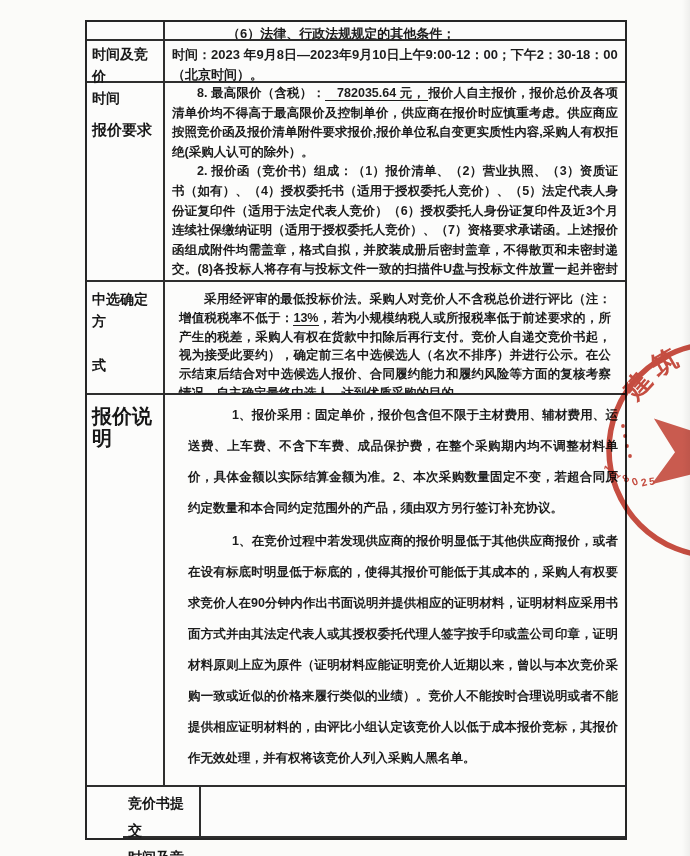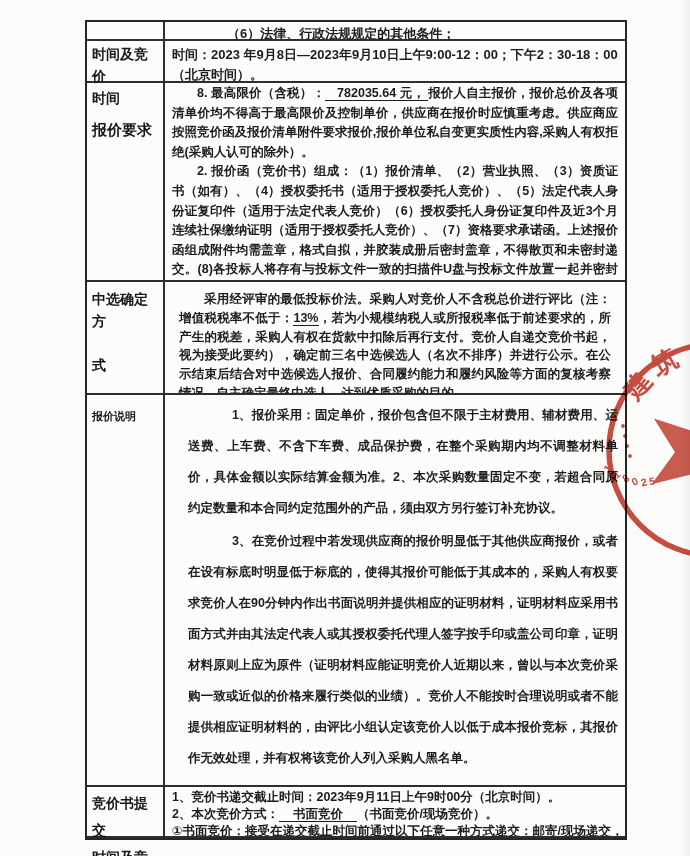--- a/index.html
+++ b/index.html
@@ -4,21 +4,21 @@
 <style>
   html,body{margin:0;padding:0;}
   body{background:#e8e8e6;font-family:"Liberation Sans","DejaVu Sans",sans-serif;}
   .page{position:relative;width:690px;height:856px;background:#fbfbf9;overflow:hidden;
         box-shadow:0 0 4px rgba(0,0,0,.25);}
   .edge-shade{position:absolute;right:0;top:0;width:8px;height:100%;
         background:linear-gradient(to right,rgba(0,0,0,0),rgba(0,0,0,.05));}
   .doc-table{position:absolute;left:85px;top:20px;width:542px;
         border:2px solid #262626;box-sizing:border-box;background:rgba(255,255,255,.35);}
   .row{display:flex;box-sizing:border-box;border-bottom:2px solid #2e2e2e;}
-  .row:last-child{border-bottom:2px solid #2e2e2e;}
+  .row:last-child{border-bottom:2px solid #2e2e2e;margin-left:36px;}
   .cell{box-sizing:border-box;}
   .label-cell{width:78px;flex:0 0 78px;border-right:2px solid #2e2e2e;
         padding:2px 3px 0 5px;font-weight:700;font-size:14px;color:#171717;line-height:22px;}
   .content-cell{flex:1;padding:1px 7px 0 7px;font-weight:700;color:#1c1c1c;overflow:hidden;}
   .r1{height:19px;}
   .r2{height:42px;}
   .r3{height:199px;}
   .r4{height:113px;}
   .r5{height:392px;}
   .r6{height:51px;border-bottom:none;}
@@ -28,21 +28,21 @@
   .r3 .content-cell p{margin:0;text-indent:25px;}
   .r4 .content-cell{font-size:12.5px;line-height:18.8px;text-align:justify;}
   .r4 .content-cell p{margin:7px;text-indent:25px;}
   .r4 .label-cell .l2{margin-top:22px;}
   .r5 .content-cell{font-size:12.5px;line-height:31px;text-align:justify;padding-top:5px;}
   .r5 .content-cell p{margin:0 0 2px 16px;text-indent:44px;}
   .r6 .content-cell{font-size:12.5px;line-height:17px;padding-top:2px;}
   .r6 .label-cell{padding-top:3px;line-height:27px;}
   .r3 .label-cell{padding-top:36px;font-size:15px;}
   .r4 .label-cell{padding-top:6px;font-size:14px;}
-  .r5 .label-cell{padding-top:10px;font-size:11px;}
+  .r5 .label-cell{padding-top:10px;font-size:20px;}
   .u{border-bottom:1.6px solid #1c1c1c;}
   .u-pad{padding:0 14px;}
   .u-num{padding:0 3px 0 12px;}
   .line{white-space:nowrap;}
   
   .seal{position:absolute;left:600px;top:330px;width:240px;height:240px;
         mix-blend-mode:multiply;opacity:.88;}
   .seal text{font-family:"Liberation Sans","DejaVu Sans",sans-serif;font-weight:700;}
 </style>
 </head>
@@ -88,33 +88,28 @@
         <p><span>采用经评审的最低投标价法。采购人对竞价人不含税总价进行评比（注：增值税税率不低于：</span><span class="u">13%</span><span>，若为小规模纳税人或所报税率低于前述要求的，所产生的税差，采购人有权在货款中扣除后再行支付。竞价人自递交竞价书起，视为接受此要约），确定前三名中选候选人（名次不排序）并进行公示。在公示结束后结合对中选候选人报价、合同履约能力和履约风险等方面的复核考察情况，自主确定最终中选人，达到优质采购的目的。</span></p>
       </div>
     </div>
 
     <div class="row r5">
       <div class="cell label-cell">
         <div>报价说明</div>
       </div>
       <div class="cell content-cell">
         <p>1、报价采用：固定单价，报价包含但不限于主材费用、辅材费用、运送费、上车费、不含下车费、成品保护费，在整个采购期内均不调整材料单价，具体金额以实际结算金额为准。2、本次采购数量固定不变，若超合同原约定数量和本合同约定范围外的产品，须由双方另行签订补充协议。</p>
-        <p>3、在竞价过程中若发现供应商的报价明显低于其他供应商报价，或者在设有标底时明显低于标底的，使得其报价可能低于其成本的，采购人有权要求竞价人在90分钟内作出书面说明并提供相应的证明材料，证明材料应采用书面方式并由其法定代表人或其授权委托代理人签字按手印或盖公司印章，证明材料原则上应为原件（证明材料应能证明竞价人近期以来，曾以与本次竞价采购一致或近似的价格来履行类似的业绩）。竞价人不能按时合理说明或者不能提供相应证明材料的，由评比小组认定该竞价人以低于成本报价竞标，其报价作无效处理，并有权将该竞价人列入采购人黑名单。</p>
+        <p>1、在竞价过程中若发现供应商的报价明显低于其他供应商报价，或者在设有标底时明显低于标底的，使得其报价可能低于其成本的，采购人有权要求竞价人在90分钟内作出书面说明并提供相应的证明材料，证明材料应采用书面方式并由其法定代表人或其授权委托代理人签字按手印或盖公司印章，证明材料原则上应为原件（证明材料应能证明竞价人近期以来，曾以与本次竞价采购一致或近似的价格来履行类似的业绩）。竞价人不能按时合理说明或者不能提供相应证明材料的，由评比小组认定该竞价人以低于成本报价竞标，其报价作无效处理，并有权将该竞价人列入采购人黑名单。</p>
       </div>
     </div>
 
     <div class="row r6">
       <div class="cell label-cell">
         <div>竞价书提交</div>
         <div>时间及竞价</div>
-      </div>
-      <div class="cell content-cell">
-        <div class="line">1、竞价书递交截止时间：2023年9月11日上午9时00分（北京时间）。</div>
-        <div class="line"><span>2、本次竞价方式：</span><span class="u u-pad">书面竞价</span><span>（书面竞价/现场竞价）。</span></div>
-        <div class="line"><span>①书面竞价：接受在递交截止时间前通过以下任意一种方式递交：</span><span class="u">邮寄/现场递交，</span></div>
       </div>
     </div>
 
   </div>
 
   <svg class="seal" viewBox="0 0 240 240" xmlns="http://www.w3.org/2000/svg">
     <g fill="none" stroke="#c13527">
       <circle cx="115" cy="120" r="106" stroke-width="5.5"></circle>
     </g>
     <polygon fill="#c13527" fill-opacity="0.92" points="117.2,70.4 91.7,100.9 53.9,88.5 75,122.2 51.6,154.3 90.1,144.6 113.4,176.8 116.1,137.2 154,125 117.1,110.1"></polygon>

